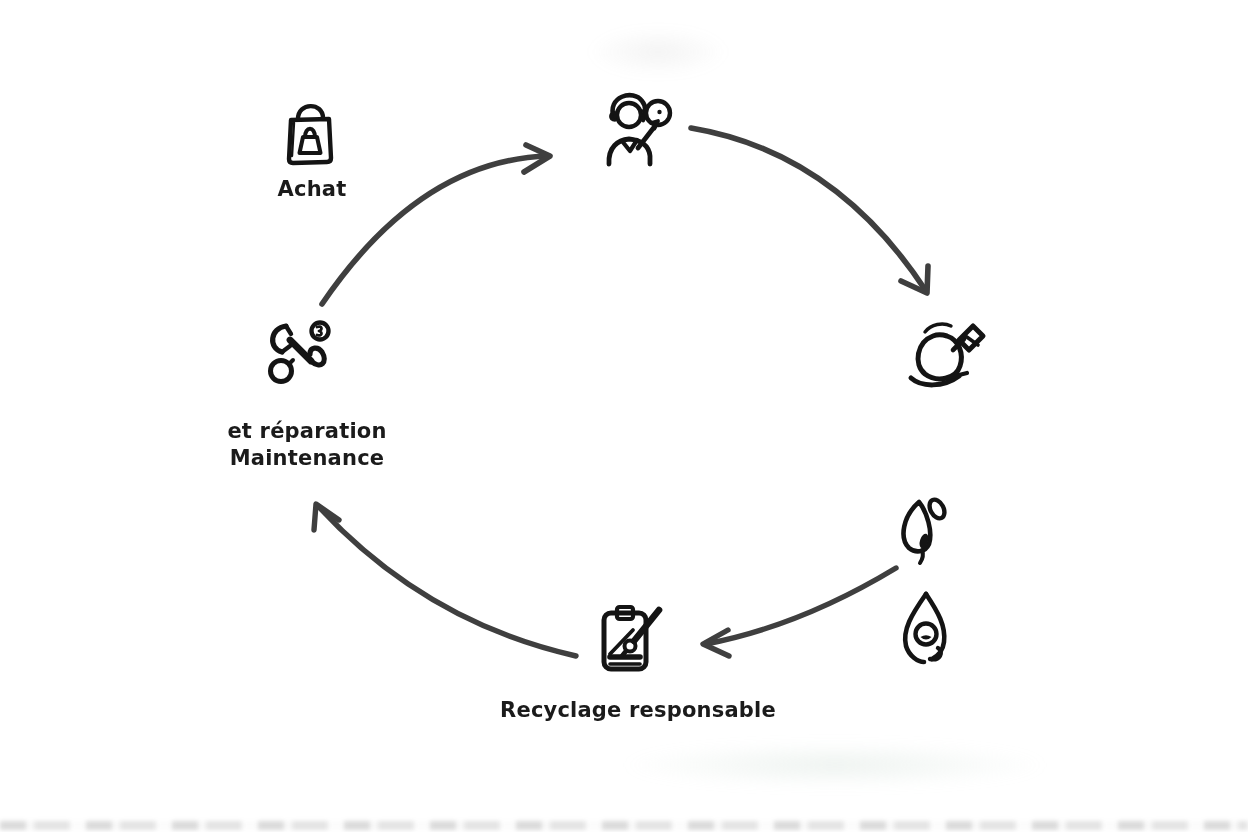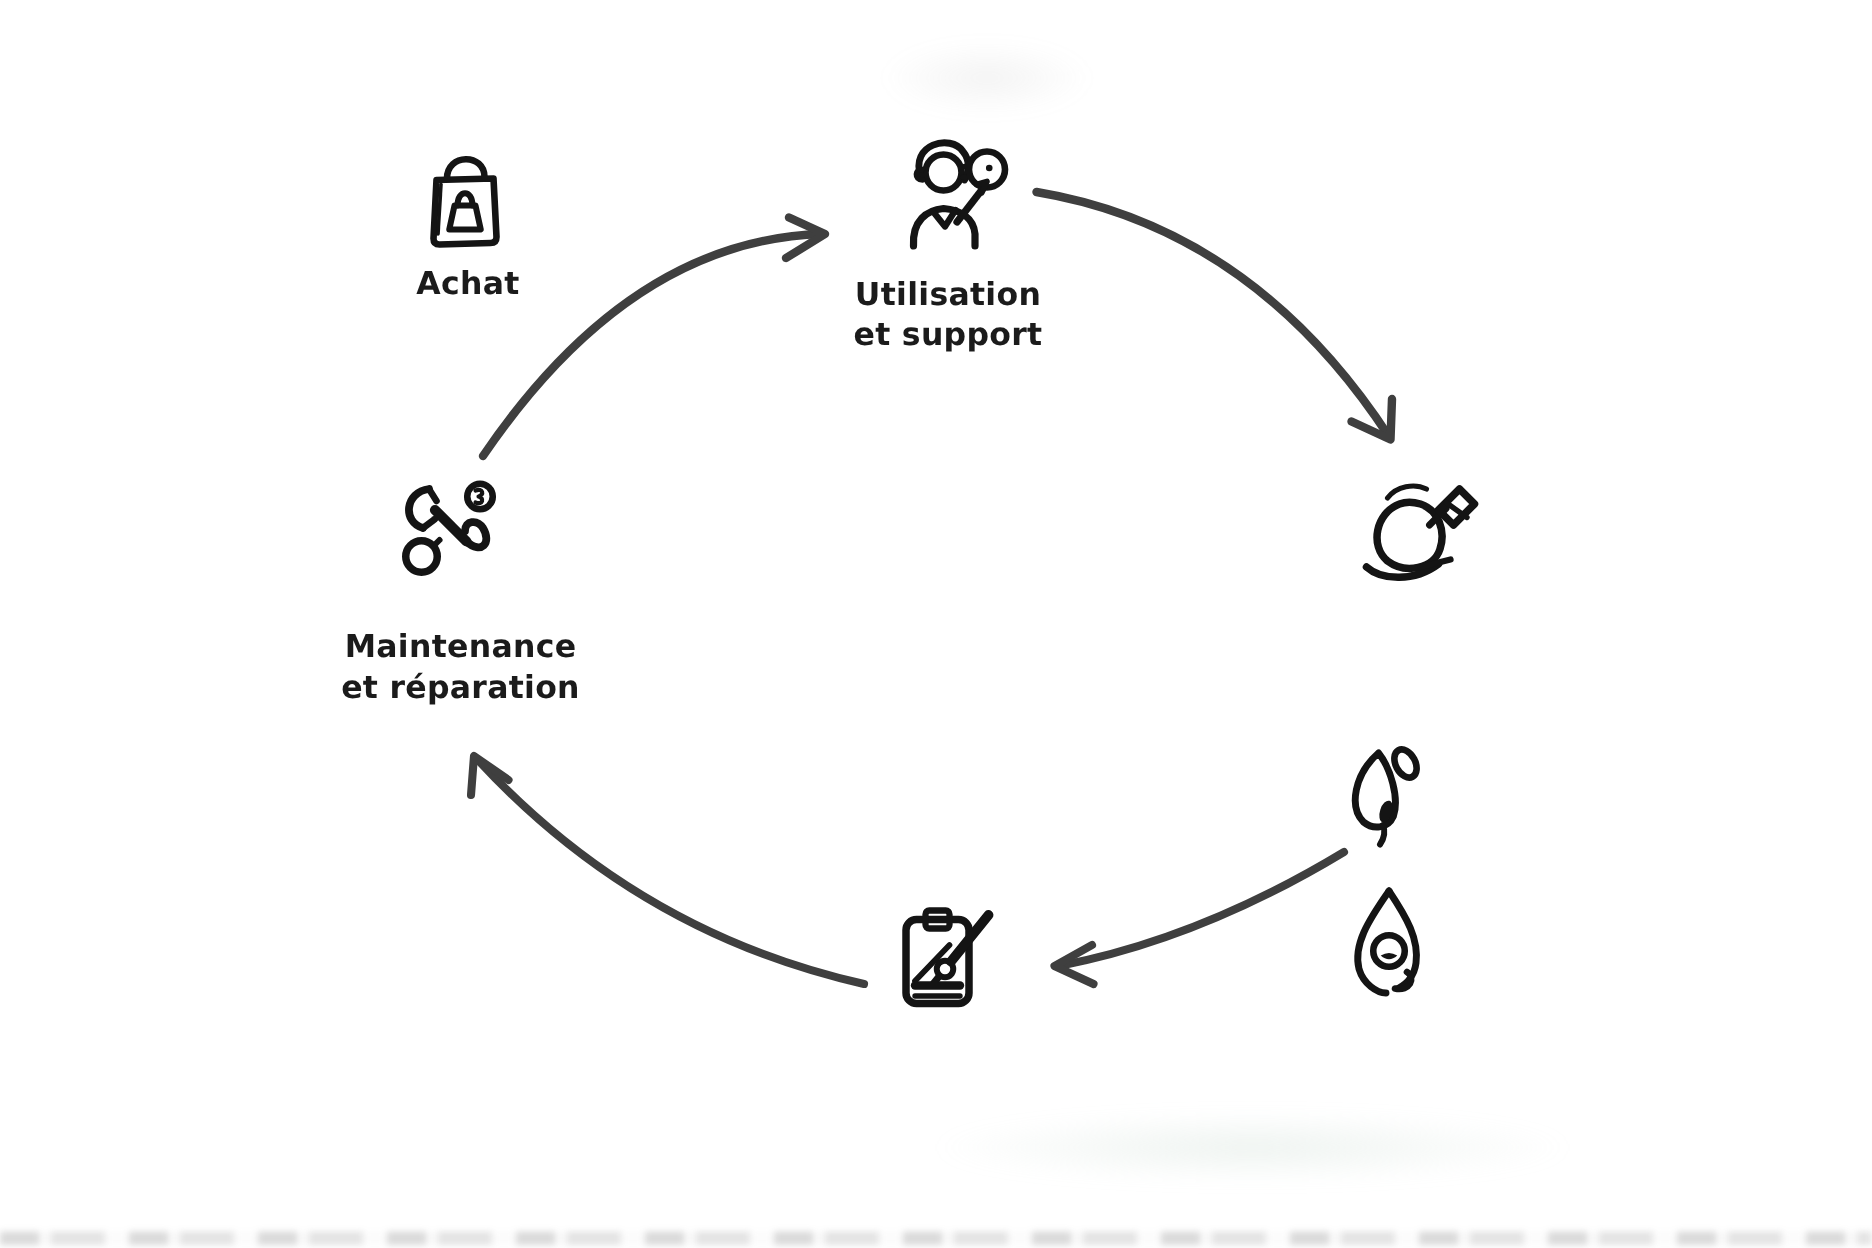--- a/index.html
+++ b/index.html
@@ -88,24 +88,20 @@
     <path d="M22 30 C14 8 42 1 50 13 C55 19 54 27 51 32" stroke-width="4.6"></path>
     <path d="M23 25 C18 24 17 32 23 32" stroke-width="3.6"></path>
     <path d="M51 23 C56 24 55 32 50 30" stroke-width="3.6"></path>
     <path d="M17 76 C16 59 26 52 37 51 C48 52 57 57 58 68 L58 76" stroke-width="4.8"></path>
     <path d="M30 53 L38 63 L45 52" stroke-width="4.2"></path>
     <path d="M46 60 L63 38" stroke-width="4.8"></path>
     <circle cx="66" cy="25" r="12" stroke-width="4.4"></circle>
     <circle cx="67.5" cy="24" r="2.2" fill="#141414" stroke="none"></circle>
     <path d="M59 35 L66 33 L62.5 40.5" stroke-width="3.8"></path>
   </svg>
-  <div class="stage-label" style="left:632px;top:183px;">
-    <span>Utilisation</span>
-    <span>et support</span>
-  </div>
 
   <svg class="icon" style="left:903px;top:316px;" width="88" height="84" viewBox="0 0 88 84" fill="none" stroke="#141414" stroke-linecap="round" stroke-linejoin="round">
     <path d="M30 20 C14 26 10 48 22 58 C34 67 53 63 57 50 C61 38 56 24 44 20 C39 18.5 34 18.5 30 20 Z" stroke-width="5"></path>
     <path d="M22 16 C28 8 40 6 48 10" stroke-width="3.4"></path>
     <path d="M50 34 L61 23" stroke-width="4.6"></path>
     <path d="M56 24 L70 10 L80 20 L66 34 Z" stroke-width="5"></path>
     <path d="M61 19 L75 29" stroke-width="3.6"></path>
     <path d="M8 62 C18 71 40 72 56 60" stroke-width="5"></path>
     <path d="M44 62 L64 57" stroke-width="4.2"></path>
   </svg>
@@ -128,30 +124,31 @@
   <svg class="icon" style="left:595px;top:602px;" width="74" height="74" viewBox="0 0 74 74" fill="none" stroke="#141414" stroke-linecap="round" stroke-linejoin="round">
     <rect x="9" y="11" width="42" height="56" rx="7" stroke-width="5"></rect>
     <rect x="22" y="5" width="16" height="12" rx="2.5" stroke-width="4.2"></rect>
     <path d="M64 8 L39 39" stroke-width="6.6"></path>
     <circle cx="35" cy="44" r="5.5" stroke-width="4"></circle>
     <path d="M31 49 L27 54" stroke-width="4.6"></path>
     <path d="M15 52 L38 28" stroke-width="3.8"></path>
     <path d="M15 55 L45 55" stroke-width="5.6"></path>
     <path d="M15 62 L45 62" stroke-width="3.6"></path>
   </svg>
+  <div class="stage-label" style="left:638px;top:697px;">Recyclage responsable</div>
 
   <svg class="icon" style="left:264px;top:318px;" width="70" height="70" viewBox="0 0 70 70" fill="none" stroke="#141414" stroke-linecap="round" stroke-linejoin="round">
     <path d="M22 8 C6 10 4 30 18 34" stroke-width="5.2"></path>
     <path d="M22 8 L27 16" stroke-width="4.4"></path>
     <path d="M18 34 L26 28" stroke-width="4.4"></path>
     <path d="M26 22 L47 43" stroke-width="6.8"></path>
     <path d="M47 43 C57 52 64 44 58 34 C54 28 46 29 46 36" stroke-width="5.2"></path>
     <circle cx="17" cy="53" r="10.5" stroke-width="5"></circle>
     <path d="M25 46 L29 42" stroke-width="4"></path>
     <circle cx="56" cy="13" r="8.5" stroke-width="4.4"></circle>
     <path d="M53 9 C58 7 59 12 55 13 C59 14 58 19 53 17" stroke-width="2.8"></path>
   </svg>
   <div class="stage-label" style="left:307px;top:418px;">
+    <span>et réparation</span>
     <span>Maintenance</span>
-    <span>et réparation</span>
   </div>
 
 </div>
 
 </body></html>

